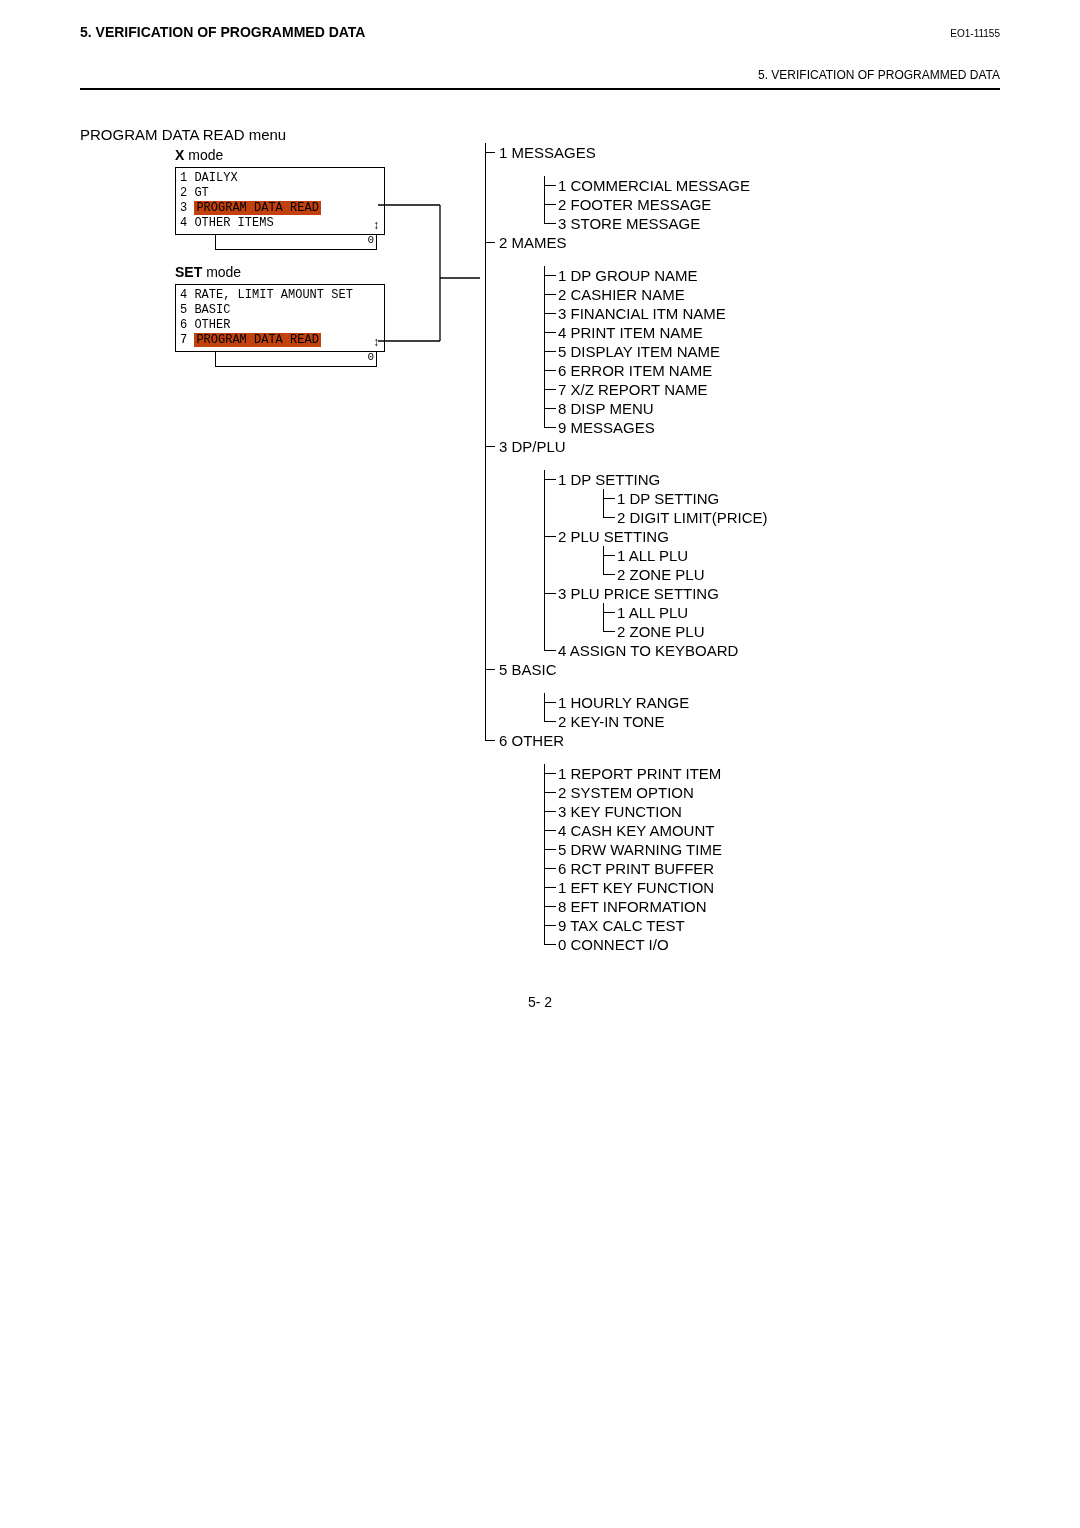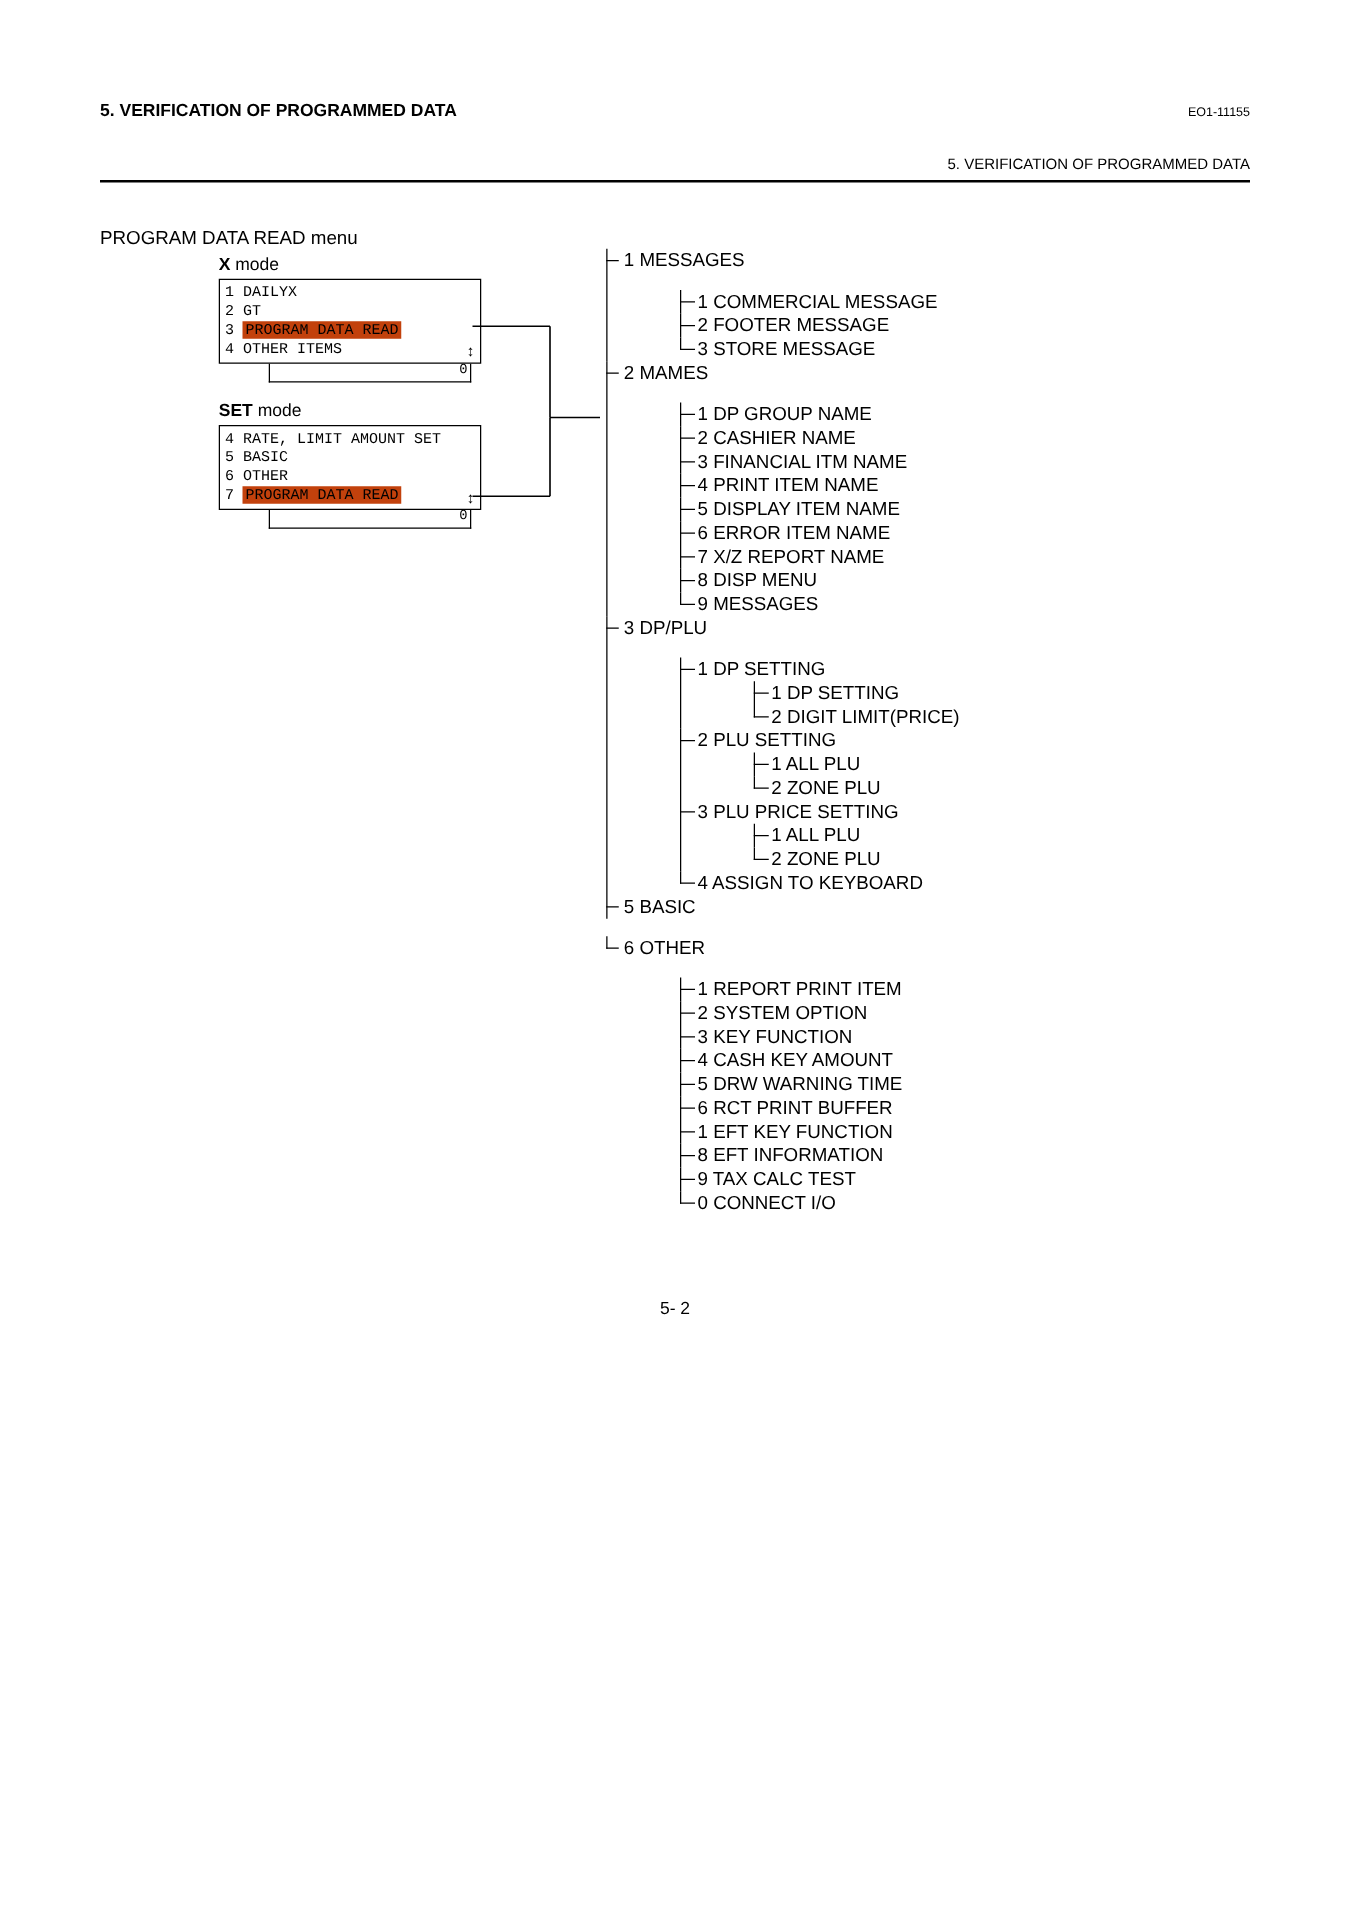--- a/index.html
+++ b/index.html
@@ -5,21 +5,21 @@
   html, body {
     margin: 0;
     padding: 0;
     background: #fff;
     font-family: Arial, Helvetica, sans-serif;
     font-size: 14px;
     color: #000;
     width: 1080px;
   }
   .page {
-    padding: 80px 80px 40px 80px;
+    padding: 24px 80px 40px 80px;
   }
   .top-row {
     display: flex;
     align-items: baseline;
     justify-content: space-between;
     font-size: 14px;
     font-weight: bold;
   }
   .doccode {
     font-weight: normal;
@@ -141,21 +141,21 @@
   ul.tree > li.root > ul { padding-left: 0; }
   ul.tree > li.root > ul > li { padding-left: 14px; }
   ul.tree > li.root > ul > li::after { width:10px; }
 
   .node-label { white-space: pre; }
   .group { margin-bottom: 14px; display: block; }
 
   .page-num {
     text-align: center;
     font-size: 14px;
-    margin-top: 66px;
+    margin-top: 40px;
   }
 
   
   .connector-wrap { position: relative; }
   svg.conn {
     position: absolute;
     left: 0; top: 0;
     pointer-events: none;
   }
 </style>
@@ -252,20 +252,24 @@
                     </ul></li>
                   <li><span class="node-label">3 PLU PRICE SETTING</span><ul>
                       <li><span class="node-label">1 ALL PLU</span></li>
                       <li><span class="node-label">2 ZONE PLU</span></li>
                     </ul></li>
                   <li><span class="node-label">4 ASSIGN TO KEYBOARD</span></li>
                 </ul>
               </li>
               <li>
                 <span class="node-label group">5 BASIC</span>
+                <ul>
+                  <li><span class="node-label">1 HOURLY RANGE</span></li>
+                  <li><span class="node-label">2 KEY-IN TONE</span></li>
+                </ul>
               </li>
               <li>
                 <span class="node-label group">6 OTHER</span>
                 <ul>
                   <li><span class="node-label">1 REPORT PRINT ITEM</span></li>
                   <li><span class="node-label">2 SYSTEM OPTION</span></li>
                   <li><span class="node-label">3 KEY FUNCTION</span></li>
                   <li><span class="node-label">4 CASH KEY AMOUNT</span></li>
                   <li><span class="node-label">5 DRW WARNING TIME</span></li>
                   <li><span class="node-label">6 RCT PRINT BUFFER</span></li>

